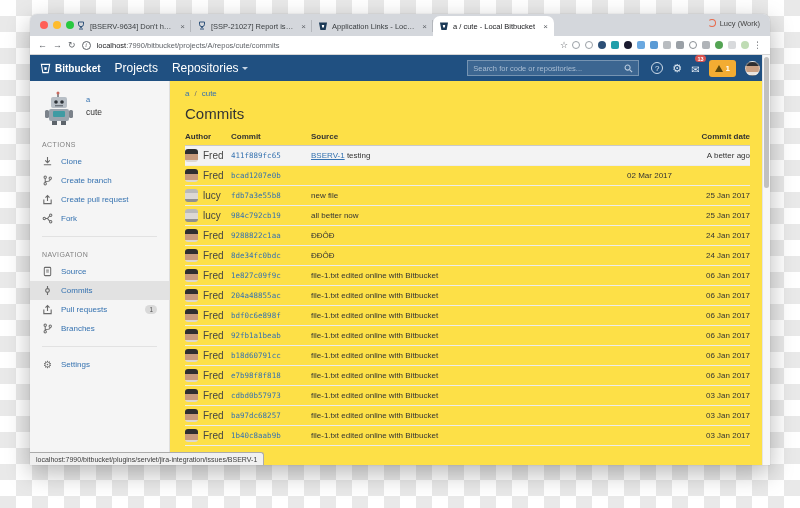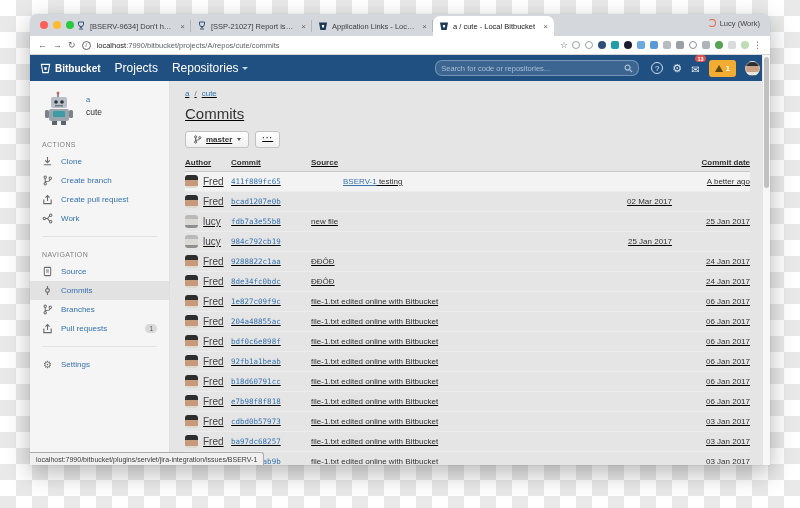--- a/index.html
+++ b/index.html
@@ -42,22 +42,22 @@
   .star { color:#5f6368; font-size:9px; }
   .ext-icon { width:8px; height:8px; display:block; }
   .dots-v { color:#5f6368; font-size:9px; letter-spacing:0; }
   
   .app-header { height:26px; background:#205081; display:flex; align-items:center; padding:0 10px 0 10px; color:#fff; }
   .brand { display:flex; align-items:center; gap:4px; font-size:10px; font-weight:bold; }
   .brand svg { width:11px; height:11px; }
   .app-nav { display:flex; gap:14px; margin-left:14px; font-size:12px; }
   .app-nav .nav-item { display:flex; align-items:center; gap:3px; }
   .caret-down { width:0; height:0; border-left:3px solid transparent; border-right:3px solid transparent; border-top:3.5px solid #c6d4e4; }
-  .hdr-search { margin-left:auto; width:204px; height:16px; background:rgba(255,255,255,.13); border:1px solid rgba(255,255,255,.3);
-                border-radius:7px; display:flex; align-items:center; padding:0 5px; gap:4px; }
+  .hdr-search { margin-left:auto; width:172px; height:16px; background:rgba(255,255,255,.13); border:1px solid rgba(255,255,255,.3);
+                border-radius:0; display:flex; align-items:center; padding:0 5px; gap:4px; }
   .hdr-search input { flex:1; background:transparent; border:0; outline:none; color:#dce7f2; font-size:7.5px; font-family:inherit; }
   .hdr-search input::placeholder { color:#a9bdd3; }
   .hdr-icons { display:flex; align-items:center; gap:9px; margin-left:12px; }
   .help-circle { width:12px; height:12px; border:1px solid #cfdcea; border-radius:50%; font-size:8px; color:#e6eef6;
                  display:flex; align-items:center; justify-content:center; }
   .gear-glyph { font-size:11px; color:#dfe8f1; line-height:1; }
   .inbox-wrap { position:relative; }
   .inbox-glyph { font-size:10px; color:#e6eef6; line-height:1; }
   .inbox-count { position:absolute; top:-4px; right:-6px; background:#d9534f; color:#fff; font-size:5.5px; font-weight:bold;
                  border-radius:5px; padding:0.5px 2px; }
@@ -76,21 +76,21 @@
   .repo-name { color:#333; font-size:8.5px; display:block; margin-top:3px; }
   .side-label { color:#818181; font-size:7px; letter-spacing:.4px; padding:0 12px; margin-top:14px; margin-bottom:4px; }
   .side-item { display:flex; align-items:center; gap:8px; padding:0 12px; height:19px; color:#3572b0; cursor:pointer; }
   .side-item.selected { background:#e2e2e2; }
   .side-item .s-icon { width:11px; height:11px; flex:0 0 auto; display:flex; align-items:center; justify-content:center; color:#6b6b6b; }
   .side-item .s-icon svg { width:11px; height:11px; }
   .side-item .s-gear { font-size:10px; color:#6b6b6b; line-height:1; }
   .side-badge { margin-left:auto; background:#d9d9d9; color:#555; font-size:6.5px; border-radius:6px; padding:1px 4px; }
   .side-divider { height:1px; background:#e2e2e2; margin:8px 12px; }
   
-  .main { flex:1; background:#e5e5e5; padding:8px 20px 0 15px; position:relative;text-decoration:underline; }
+  .main { flex:1; background:#fde047; padding:8px 20px 0 15px; position:relative; }
   .breadcrumb { font-size:8px; }
   .breadcrumb a { color:#3572b0; text-decoration:none; }
   .breadcrumb .sep { color:#707070; margin:0 5px; }
   .page-title { font-size:15px; font-weight:500; color:#333; margin-top:7px; }
   .toolbar { margin-top:9px; display:flex; gap:6px; }
   .btn { height:17px; border:1px solid #c2c2c2; border-radius:3px; background:linear-gradient(#ffffff,#f0f0f0);
          display:flex; align-items:center; gap:4px; padding:0 7px; font-size:8px; font-weight:bold; color:#333; cursor:pointer; }
   .btn svg { width:9px; height:9px; }
   .btn .caret { width:0; height:0; border-left:2.5px solid transparent; border-right:2.5px solid transparent; border-top:3px solid #555; margin-left:1px; }
   .btn-more { font-weight:bold; letter-spacing:1px; padding:0 6px 4px 6px; }
@@ -98,21 +98,21 @@
   .commits-table { margin-top:10px; }
   .t-row { display:grid; grid-template-columns:46px 80px 1fr 78px; align-items:center; }
   .t-head { font-size:8px; font-weight:bold; color:#333; border-bottom:1px solid #c9c9c9; padding-bottom:4px; }
   .t-body .t-row { height:20px; border-bottom:1px solid #ececec; font-size:8px; color:#333; }
   .t-body .t-row.highlight { background:#f3f3f3; }
   .c-author { display:flex; align-items:center; gap:5px; font-size:10px; color:#444; }
   .row-avatar { width:13px; height:13px; border-radius:3px; flex:0 0 auto; }
   .row-avatar.fred { background:linear-gradient(180deg,#2e2e30 0%,#2e2e30 36%,#c79a7c 36%,#c79a7c 82%,#ddd8d2 82%); }
   .row-avatar.lucy { background:linear-gradient(180deg,#b9b9b9 0%,#b9b9b9 28%,#dcd8d4 28%,#dcd8d4 78%,#8f8f8f 78%); }
   .c-hash { font-family:"DejaVu Sans Mono", monospace; font-size:7.5px; color:#3572b0; }
-  .c-msg a { color:#3572b0; text-decoration:underline;margin-left:32px; }
+  .c-msg a { color:#3572b0; text-decoration:underline; }
   .c-date { text-align:right; color:#333; }
   .col-date { text-align:right; }
   
   .scrollbar { position:absolute; top:41px; bottom:0; right:0; width:8px; background:#f7f7f7; border-left:1px solid #e4e4e4; }
   .scroll-thumb { position:absolute; top:2px; left:1px; width:5px; height:131px; background:#c1c1c1; border-radius:3px; }
   
   .status-bar { position:absolute; left:0; bottom:0; height:13px; background:#f0f0f0; border:1px solid #ababab;
                 border-left:0; border-bottom:0; border-top-right-radius:3px; font-size:7px; color:#3c3c3c;
                 display:flex; align-items:center; padding:0 6px; max-width:280px; white-space:nowrap; z-index:5; }
 </style>
@@ -302,21 +302,21 @@
 
   <div class="side-item">
     <span class="s-icon">
               <svg viewBox="0 0 12 12">
                 <circle cx="2.5" cy="6" r="1.3" fill="none" stroke="#6b6b6b" stroke-width="1.1"></circle>
                 <circle cx="9.5" cy="2.5" r="1.3" fill="none" stroke="#6b6b6b" stroke-width="1.1"></circle>
                 <circle cx="9.5" cy="9.5" r="1.3" fill="none" stroke="#6b6b6b" stroke-width="1.1"></circle>
                 <path d="M3.8 6h2.2M8.4 3.2 6 6l2.4 2.8" fill="none" stroke="#6b6b6b" stroke-width="1.1"></path>
               </svg>
             </span>
-    <span class="s-label">Work</span>
+    <span class="s-label">Fork</span>
   </div>
 </div>
       <div class="side-divider"></div>
       <div class="side-label">NAVIGATION</div>
       <div id="nav-container">
   <div class="side-item">
     <span class="s-icon">
               <svg viewBox="0 0 12 12">
                 <rect x="2.5" y="1.5" width="7" height="9" rx="1" fill="none" stroke="#6b6b6b" stroke-width="1.1"></rect>
                 <path d="M4.5 4.5h3M4.5 6.5h3" stroke="#6b6b6b" stroke-width="1"></path>
@@ -331,65 +331,52 @@
                 <path d="M6 1v3M6 8v3" stroke="#6b6b6b" stroke-width="1.2"></path>
                 <circle cx="6" cy="6" r="2" fill="none" stroke="#6b6b6b" stroke-width="1.2"></circle>
               </svg>
             </span>
     <span class="s-label">Commits</span>
   </div>
 
   <div class="side-item">
     <span class="s-icon">
               <svg viewBox="0 0 12 12">
+                <path d="M6 7.5V2M3.8 4 6 1.8 8.2 4" fill="none" stroke="#6b6b6b" stroke-width="1.2"></path>
+                <path d="M2 6v4.5h8V6" fill="none" stroke="#6b6b6b" stroke-width="1.2"></path>
+              </svg>
+            </span>
+    <span class="s-label">Pull requests</span>
+  <span class="side-badge">1</span>
+          </div>
+
+  <div class="side-item">
+    <span class="s-icon">
+              <svg viewBox="0 0 12 12">
                 <circle cx="3.5" cy="2.5" r="1.3" fill="none" stroke="#6b6b6b" stroke-width="1.1"></circle>
                 <circle cx="3.5" cy="9.5" r="1.3" fill="none" stroke="#6b6b6b" stroke-width="1.1"></circle>
                 <circle cx="9" cy="3.5" r="1.3" fill="none" stroke="#6b6b6b" stroke-width="1.1"></circle>
                 <path d="M3.5 4v4.2M3.5 7c3.5 0 5.5-1 5.5-2.2" fill="none" stroke="#6b6b6b" stroke-width="1.1"></path>
               </svg>
             </span>
     <span class="s-label">Branches</span>
   </div>
-
-  <div class="side-item">
-    <span class="s-icon">
-              <svg viewBox="0 0 12 12">
-                <path d="M6 7.5V2M3.8 4 6 1.8 8.2 4" fill="none" stroke="#6b6b6b" stroke-width="1.2"></path>
-                <path d="M2 6v4.5h8V6" fill="none" stroke="#6b6b6b" stroke-width="1.2"></path>
-              </svg>
-            </span>
-    <span class="s-label">Pull requests</span>
-  <span class="side-badge">1</span>
-          </div>
 <div class="side-divider"></div>
   <div class="side-item">
     <span class="s-icon s-gear">⚙</span>
     <span class="s-label">Settings</span>
   </div>
 </div>
     </div>
 
     <div class="main">
       <div class="breadcrumb">
         <a>a</a><span class="sep">/</span><a>cute</a>
       </div>
       <div class="page-title">Commits</div>
-      <div class="toolbar">
-        <span class="btn">
-          <svg viewBox="0 0 12 12">
-              <circle cx="3.5" cy="2.5" r="1.4" fill="none" stroke="#444" stroke-width="1.1"></circle>
-              <circle cx="3.5" cy="9.5" r="1.4" fill="none" stroke="#444" stroke-width="1.1"></circle>
-              <circle cx="9" cy="3.5" r="1.4" fill="none" stroke="#444" stroke-width="1.1"></circle>
-              <path d="M3.5 4 v4.2 M3.5 7 c3.5 0 5.5-1 5.5-2.2" fill="none" stroke="#444" stroke-width="1.1"></path>
-            </svg>
-          <span>master</span>
-          <span class="caret"></span>
-        </span>
-        <span class="btn btn-more">···</span>
-      </div>
 
       <div class="commits-table">
         <div class="t-row t-head">
           <span>Author</span>
           <span>Commit</span>
           <span>Source</span>
           <span class="col-date">Commit date</span>
         </div>
         <div class="t-body" id="rows-container">
   <div class="t-row highlight">
@@ -420,20 +407,21 @@
     <span class="c-msg"><span class="msg-text">new file</span></span>
     <span class="c-date">25 Jan 2017</span>
   </div>
 
   <div class="t-row">
     <span class="c-author">
       <span class="row-avatar lucy"></span>
       <span class="c-name">lucy</span>
     </span>
     <a class="c-hash">984c792cb19</a>
+    <span class="c-msg"><span class="msg-text">all better now</span></span>
     <span class="c-date">25 Jan 2017</span>
   </div>
 
   <div class="t-row">
     <span class="c-author">
       <span class="row-avatar fred"></span>
       <span class="c-name">Fred</span>
     </span>
     <a class="c-hash">9288822c1aa</a>
     <span class="c-msg"><span class="msg-text">ĐĐÔĐ</span></span>

